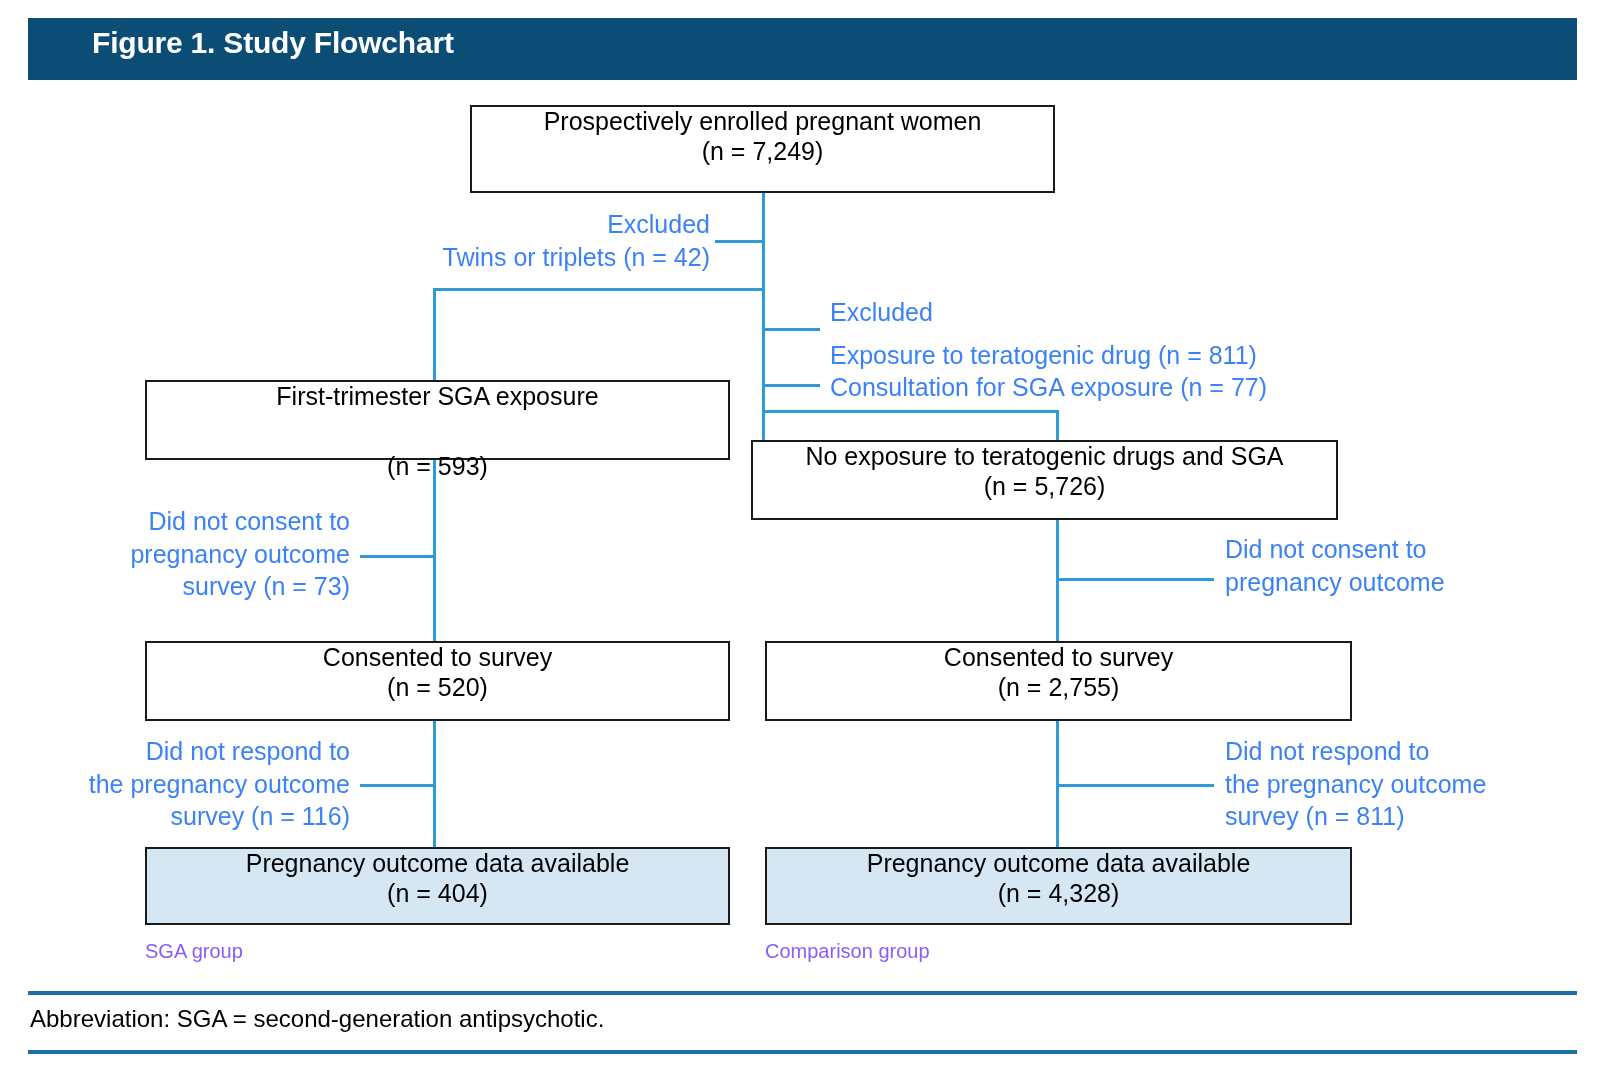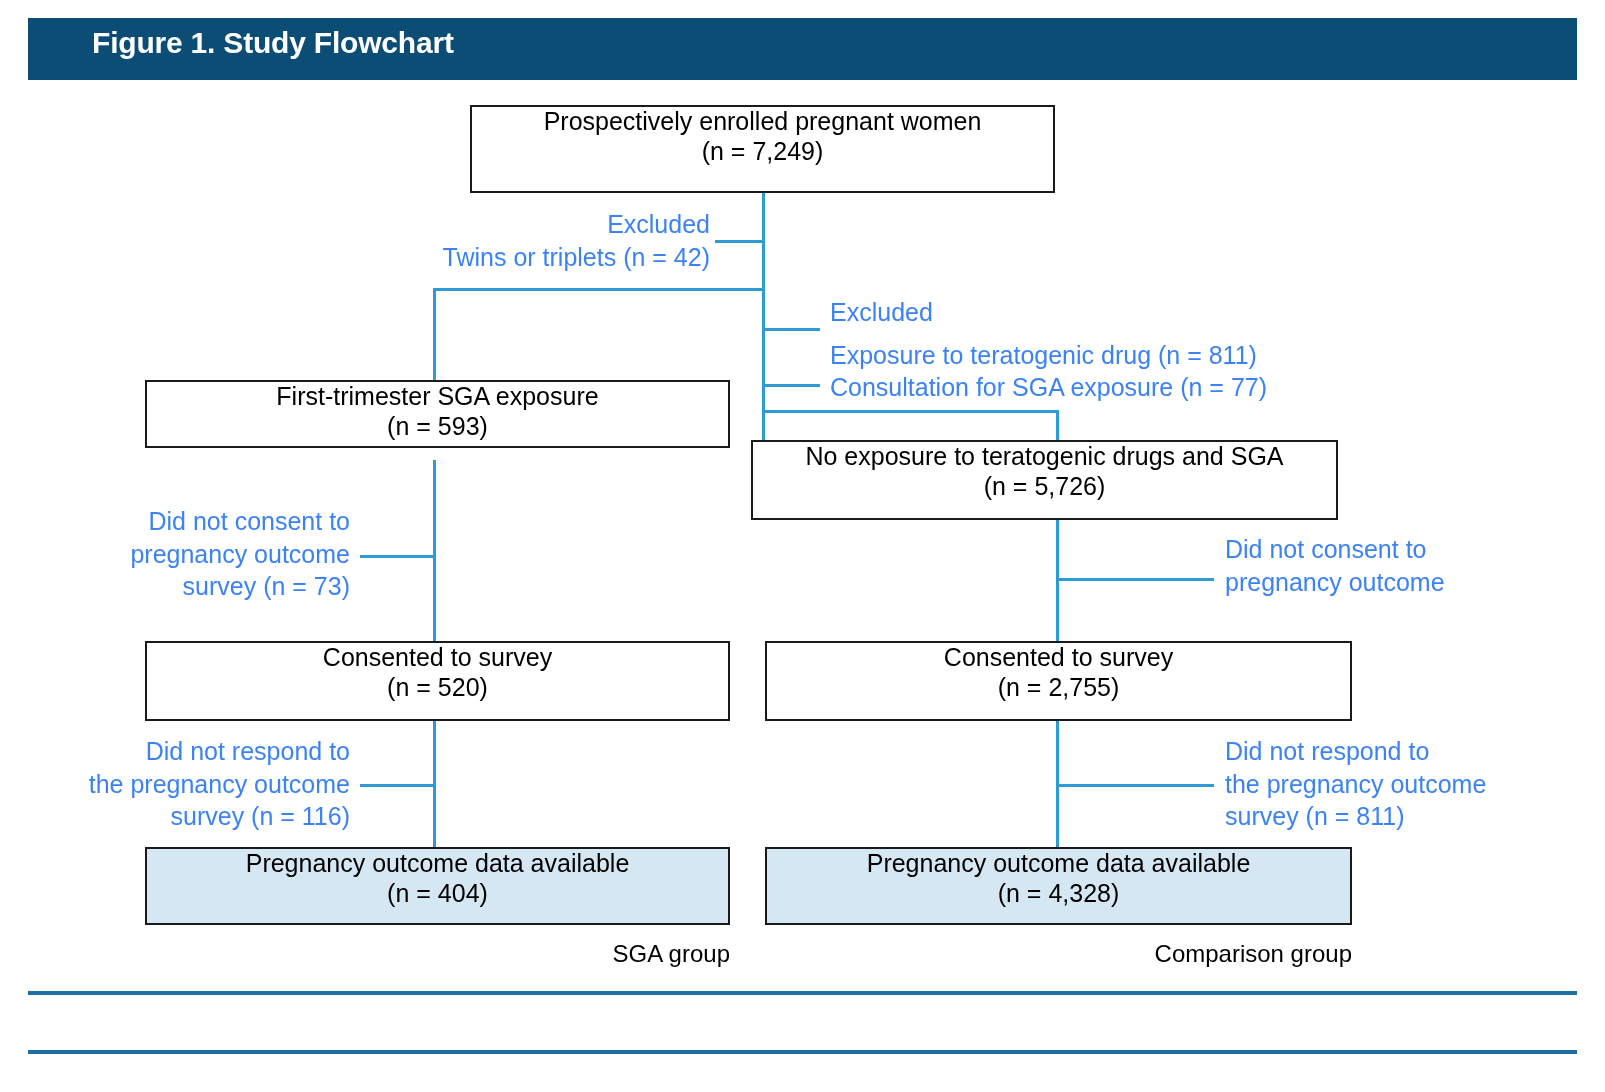--- a/index.html
+++ b/index.html
@@ -65,23 +65,23 @@
     font-size: 25px;
     line-height: 1.30;
     color: #3b82f6;
   }
   .note.right-align { text-align: right; }
   .note.left-align  { text-align: left; }
   .note span { display: block; white-space: nowrap; }
   
   .group-caption {
     position: absolute;
-    font-size: 24px;
-    text-align: right;
-    color: #000000;
+    font-size: 20px;
+    text-align: left;
+    color: #8b5cf6;
     white-space: nowrap;
   }
   
   .vline, .hline {
     position: absolute;
     background: #2e9bd6;
   }
   .vline { width: 3px; }
   .hline { height: 3px; }
   
@@ -129,21 +129,21 @@
   <div class="hline" style="left:1056px; top:578px; width:158px;"></div>
 
   <div class="vline" style="left:1056px; top:720px; height:128px;"></div>
   <div class="hline" style="left:1056px; top:784px; width:158px;"></div>
 
   <div class="node" style="left:470px; top:105px; width:585px; height:88px;">
     <span class="l1">Prospectively enrolled pregnant women</span>
     <span class="l2">(n = 7,249)</span>
   </div>
 
-  <div class="node" style="left:145px; top:380px; width:585px; height:68px;">
+  <div class="node" style="left:145px; top:380px; width:585px; height:80px;gap:40px;">
     <span class="l1">First-trimester SGA exposure</span>
     <span class="l2">(n = 593)</span>
   </div>
 
   <div class="node" style="left:751px; top:440px; width:587px; height:80px;">
     <span class="l1">No exposure to teratogenic drugs and SGA</span>
     <span class="l2">(n = 5,726)</span>
   </div>
 
   <div class="node" style="left:145px; top:641px; width:585px; height:80px;">
@@ -198,15 +198,16 @@
   <div class="note left-align" style="left:1225px; top:735px; width:370px;">
     <span>Did not respond to</span>
     <span>the pregnancy outcome</span>
     <span>survey (n = 811)</span>
   </div>
 
   <div class="group-caption" style="left:145px; top:940px; width:585px;">SGA group</div>
   <div class="group-caption" style="left:765px; top:940px; width:587px;">Comparison group</div>
 
   <div class="rule" style="left:28px; top:991px; width:1549px; height:4px;"></div>
+  <div class="footnote" style="left:30px; top:1005px;">Abbreviation: SGA = second-generation antipsychotic.</div>
   <div class="rule" style="left:28px; top:1050px; width:1549px; height:4px;"></div>
 
 </div>
 
 </body></html>

